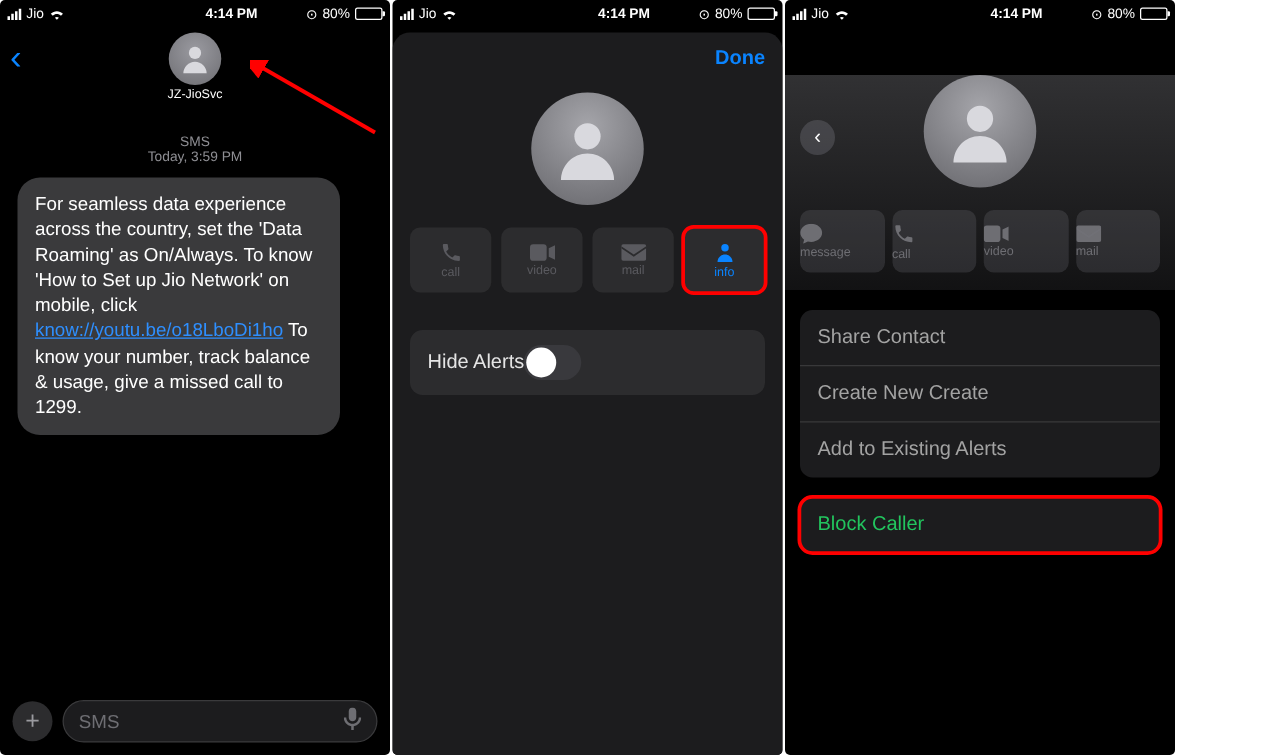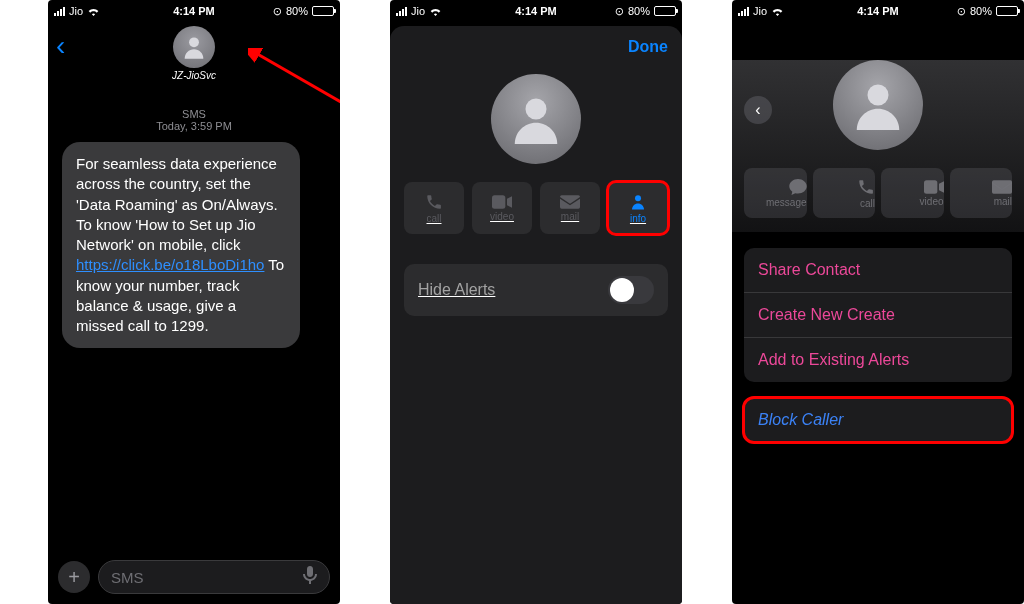--- a/index.html
+++ b/index.html
@@ -12,53 +12,52 @@
     gap: 2px;
   }
   .screen {
     position: relative;
     width: 312px;
     height: 604px;
     background: #000;
     color: #fff;
     overflow: hidden;
     border-radius: 4px;
-    margin-left: 48px;
   }
   
   .status-bar {
     display: flex;
     align-items: center;
     height: 22px;
     padding: 0 6px;
     font-size: 11px;
     color: #fff;
   }
   .status-left { display: flex; align-items: center; gap: 4px; flex:1; }
-  .status-center { flex:1; text-align:center; font-weight:600; }
+  .status-center { flex:1; text-align:right; font-weight:600; }
   .status-right { flex:1; display:flex; justify-content:flex-end; align-items:center; gap:4px; }
   .signal-bars { display:inline-flex; align-items:flex-end; gap:1px; }
   .signal-bars span { width:2px; background:#fff; display:inline-block; }
   .signal-bars span:nth-child(1){height:3px} .signal-bars span:nth-child(2){height:5px}
   .signal-bars span:nth-child(3){height:7px} .signal-bars span:nth-child(4){height:9px}
   .battery { width:22px; height:10px; border:1px solid #fff; border-radius:2px; position:relative; }
   .battery::after { content:""; position:absolute; right:-3px; top:2px; width:2px; height:4px; background:#fff; border-radius:0 1px 1px 0;}
   .battery-fill { height:100%; background:#fff; }
 
   
   .nav1 { position:relative; height:70px; display:flex; flex-direction:column; align-items:center; justify-content:flex-start; padding-top:4px;}
   .back-chevron { position:absolute; left:8px; top:8px; color:#0a84ff; font-size:28px; font-weight:300; }
   .avatar-sm {
     width:42px; height:42px; border-radius:50%;
     background: radial-gradient(circle at 50% 35%, #9a9aa0 0%, #6d6d72 100%);
     display:flex; align-items:center; justify-content:center;
     position:relative;
   }
   .avatar-sm svg, .avatar-lg svg { fill:#d9d9de; }
-  .contact-name { font-size:10px; color:#fff; margin-top:2px;font-style:italic; }
+  .contact-name { font-size:10px; color:#fff; margin-top:2px; }
   .thread-meta { text-align:center; color:#8e8e93; font-size:11px; margin-top:16px; }
   .bubble {
     margin: 10px 40px 0 14px;
     background:#3a3a3c;
     border-radius:18px;
     padding:12px 14px;
     font-size:15px;
     line-height:1.35;
     color:#fff;
     position:relative;
@@ -79,43 +78,43 @@
   }
   .mic { color:#6e6e73; font-size:16px; }
 
   .arrow {
     position:absolute; top:48px; left:200px; pointer-events:none;
   }
 
   
   .sheet {
     position:absolute; top:26px; left:0; right:0; bottom:0;
-    background:#1c1c1e; border-radius:14px 14px 0 0; padding-top:8px;text-decoration:underline;
+    background:#1c1c1e; border-radius:14px 14px 0 0; padding-top:8px;
   }
   .done { position:absolute; right:14px; top:12px; color:#0a84ff; font-size:16px; font-weight:600; }
   .avatar-lg {
     width:90px; height:90px; border-radius:50%;
     background: radial-gradient(circle at 50% 30%, #a5a5aa 0%, #66666b 100%);
     margin: 40px auto 18px; display:flex; align-items:center; justify-content:center;
   }
   .action-row { display:flex; gap:8px; padding:0 14px; }
   .action-btn {
     flex:1; background:#2c2c2e; border-radius:8px; height:52px;
     display:flex; flex-direction:column; align-items:center; justify-content:center;
     color:#5a5a5f; font-size:10px; gap:2px;
   }
   .action-btn svg { fill:#5a5a5f; }
   .action-btn.active { color:#0a84ff; }
   .action-btn.active svg { fill:#0a84ff; }
   .hl-red { outline:3px solid #ff0000; outline-offset:-1px;justify-content:center; }
 
   .list-group { margin:30px 14px 0; background:#2c2c2e; border-radius:10px; overflow:hidden; }
   .list-row {
-    display:flex; align-items:center; justify-content:space-between;
-    padding:12px 14px; font-size:16px; color:#a3a3a3;
+    display:flex; align-items:center; 
+    padding:12px 14px; font-size:16px; color:#e5e5e5;
     border-top:0.5px solid #3a3a3c;
   }
   .list-row:first-child { border-top:none; }
   .toggle {
     width:46px; height:28px; border-radius:14px; background:#39393d; position:relative;
   }
   .toggle-knob {
     width:24px; height:24px; border-radius:50%; background:#fff;
     position:absolute; top:2px; left:2px;
   }
@@ -129,31 +128,31 @@
   .circ-back {
     position:absolute; left:12px; top:36px;
     width:28px; height:28px; border-radius:50%;
     background:rgba(120,120,128,0.35);
     display:flex; align-items:center; justify-content:center;
     color:#fff; font-size:16px;
   }
   .action-row3 { display:flex; gap:6px; padding:0 12px; }
   .action-btn3 {
     flex:1; background:rgba(120,120,128,0.24); border-radius:8px; height:50px;
-    display:flex; flex-direction:column; align-items:flex-end; justify-content:center;
+    display:flex; flex-direction:column; align-items:flex-start; justify-content:center;
     color:#6e6e73; font-size:10px; gap:2px;
   }
   .action-btn3 svg { fill:#6e6e73; }
   .group3 { margin:16px 12px 0; background:#1c1c1e; border-radius:10px; overflow:hidden; }
   .row3 {
-    padding:13px 14px; font-size:16px; color:#ec4899;
+    padding:13px 14px; font-size:16px; color:#a3a3a3;
     border-top:0.5px solid #38383a;
   }
   .row3:first-child { border-top:none; }
-  .row3.danger { color:#3b82f6;font-style:italic; }
+  .row3.danger { color:#22c55e; }
   .screen3 { background:#000; }
 </style>
 </head>
 <body>
 
 <div class="screen">
   <div class="status-bar">
     <div class="status-left">
       <span class="signal-bars">
           <span></span>
@@ -193,21 +192,21 @@
       </defs>
     <line x1="100" y1="58" x2="6" y2="4" stroke="#ff0000" stroke-width="3" marker-end="url(#ah)"></line>
   </svg>
 
   <div class="thread-meta">
     <div>SMS</div>
     <div>Today, 3:59 PM</div>
   </div>
 
   <div class="bubble">
-    <span>For seamless data experience across the country, set the 'Data Roaming' as On/Always. To know 'How to Set up Jio Network' on mobile, click </span><a href="#">https://click.be/o18LboDi1ho</a><span> To know your number, track balance &amp; usage, give a missed call to 1299.</span>
+    <span>For seamless data experience across the country, set the 'Data Roaming' as On/Always. To know 'How to Set up Jio Network' on mobile, click </span><a href="#">know://youtu.be/o18LboDi1ho</a><span> To know your number, track balance &amp; usage, give a missed call to 1299.</span>
   </div>
 
   <div class="compose">
     <div class="plus-btn">+</div>
     <div class="compose-field">
       <span>SMS</span>
       <span class="mic">
         <svg width="14" height="18" viewBox="0 0 14 18">
             <path fill="#6e6e73" d="M7 11c1.7 0 3-1.3 3-3V3c0-1.7-1.3-3-3-3S4 1.3 4 3v5c0 1.7 1.3 3 3 3zm5-3c0 2.8-2.2 5-5 5s-5-2.2-5-5H0c0 3.5 2.6 6.4 6 6.9V18h2v-3.1c3.4-.5 6-3.4 6-6.9h-2z"></path>
           </svg>

